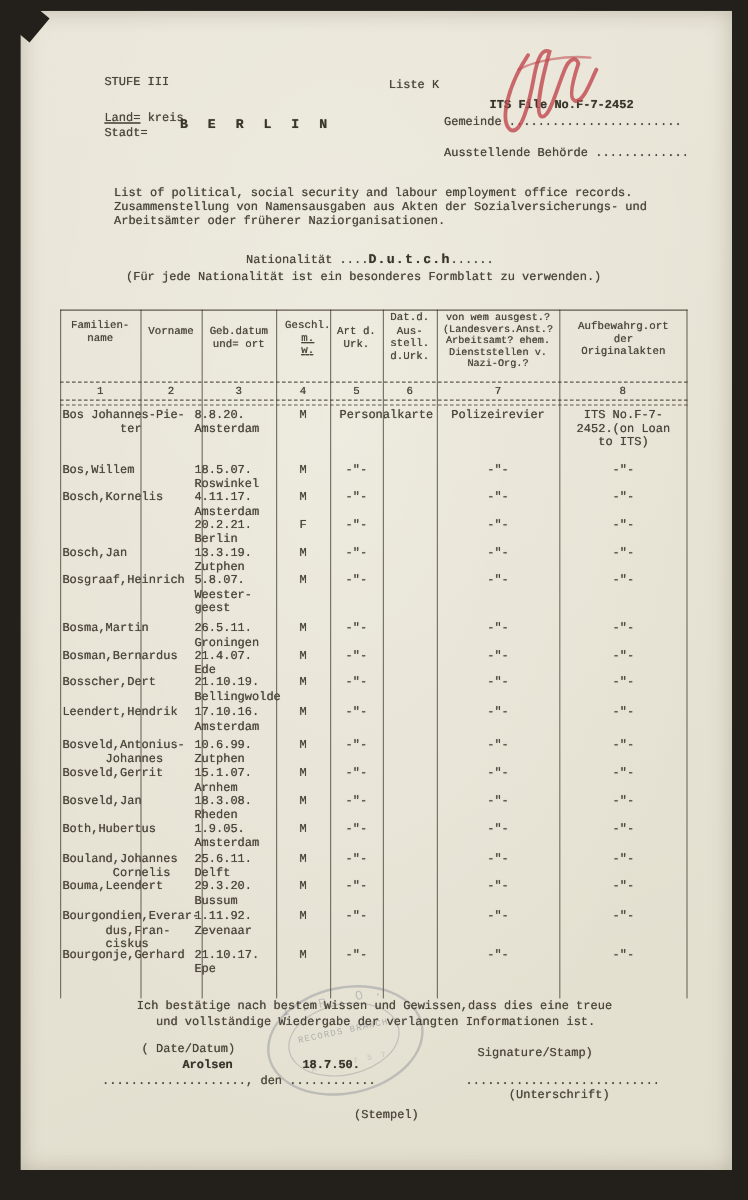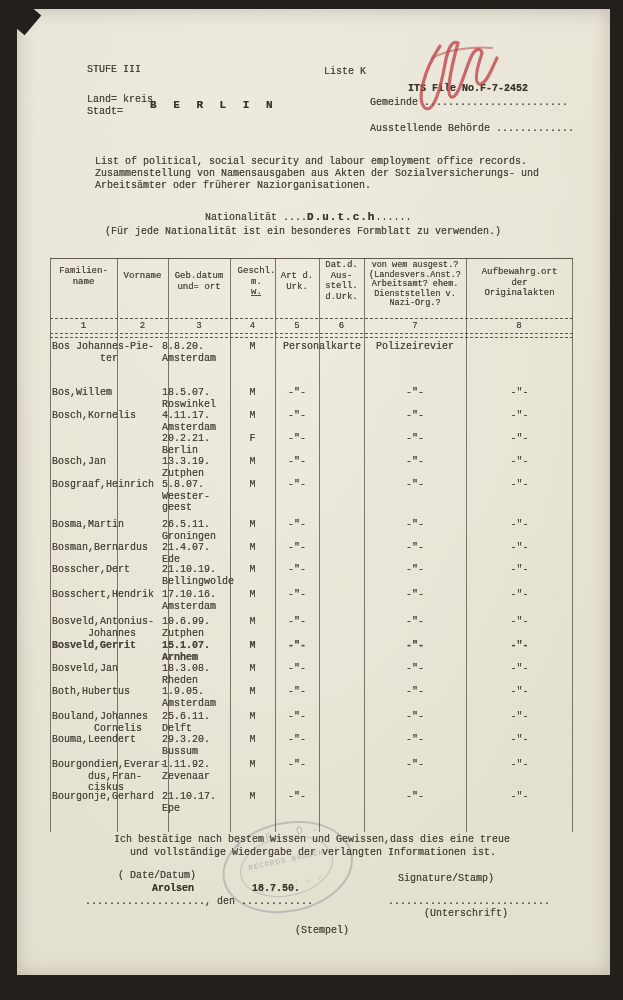--- a/index.html
+++ b/index.html
@@ -16,21 +16,21 @@
     box-shadow:inset 0 0 18px rgba(70,60,40,0.25);
   }
   #content{position:absolute;left:0;top:0;width:623px;height:1000px;}
   .t{
     position:absolute;white-space:pre;color:#4b4539;font-size:10px;line-height:11.5px;
     text-shadow:0 0 0.6px rgba(75,69,57,0.8);
   }
   .b{font-weight:bold;color:#3a352b;}
   .small{font-size:9px;line-height:10.5px;}
   .tiny{font-size:8.5px;line-height:9.5px;}
-  .underline{}
+  .underline{text-decoration:underline;}
   .dashed-u{text-decoration:underline;text-decoration-style:dashed;}
   #berlin{letter-spacing:5px;font-size:11px;}
   
   #table{position:absolute;left:50px;top:258px;width:523px;height:574px;}
   .vline{position:absolute;top:0;width:1px;height:574px;background:rgba(62,54,42,0.65);}
   .hline{position:absolute;left:0;width:523px;height:0;border-top:1px solid rgba(62,54,42,0.8);}
   .hdash{border-top-style:dashed;}
   .hcell{position:absolute;white-space:pre;color:#4b4539;text-align:center;
          text-shadow:0 0 0.6px rgba(75,69,57,0.8);}
   #rows{position:absolute;left:0;top:82px;width:523px;}
@@ -158,20 +158,23 @@
 
     <div id="rows">
         <div class="row" style="height: 46px;">
           <div class="cell c-name">Bos Johannes-Pie-
         ter</div>
           <div class="cell c-date">8.8.20.
 Amsterdam</div>
           <div class="cell c-sex">M</div>
           <div class="cell c-urk span2">Personalkarte</div>
           <div class="cell c-von">Polizeirevier</div>
+          <div class="cell c-ort">ITS No.F-7-
+2452.(on Loan
+to ITS)</div>
         </div>
         <div class="row" style="height: 23px;">
           <div class="cell c-name">Bos,Willem</div>
           <div class="cell c-date">18.5.07.
 Roswinkel</div>
           <div class="cell c-sex">M</div>
           <div class="cell c-urk">-"-</div>
           <div class="cell c-von">-"-</div>
           <div class="cell c-ort">-"-</div>
         </div>
@@ -232,39 +235,39 @@
         <div class="row" style="height: 25px; padding-left: 20px;">
           <div class="cell c-name">Bosscher,Dert</div>
           <div class="cell c-date">21.10.19.
 Bellingwolde</div>
           <div class="cell c-sex">M</div>
           <div class="cell c-urk">-"-</div>
           <div class="cell c-von">-"-</div>
           <div class="cell c-ort">-"-</div>
         </div>
         <div class="row" style="height: 27px;">
-          <div class="cell c-name">Bosschert,Hendrik</div>
+          <div class="cell c-name">Leendert,Hendrik</div>
           <div class="cell c-date">17.10.16.
 Amsterdam</div>
           <div class="cell c-sex">M</div>
           <div class="cell c-urk">-"-</div>
           <div class="cell c-von">-"-</div>
           <div class="cell c-ort">-"-</div>
         </div>
         <div class="row" style="height: 24px;">
           <div class="cell c-name">Bosveld,Antonius-
       Johannes</div>
           <div class="cell c-date">10.6.99.
 Zutphen</div>
           <div class="cell c-sex">M</div>
           <div class="cell c-urk">-"-</div>
           <div class="cell c-von">-"-</div>
           <div class="cell c-ort">-"-</div>
         </div>
-        <div class="row" style="height: 23px; font-weight: bold;">
+        <div class="row" style="height: 23px;">
           <div class="cell c-name">Bosveld,Gerrit</div>
           <div class="cell c-date">15.1.07.
 Arnhem</div>
           <div class="cell c-sex">M</div>
           <div class="cell c-urk">-"-</div>
           <div class="cell c-von">-"-</div>
           <div class="cell c-ort">-"-</div>
         </div>
         <div class="row" style="height: 23px;">
           <div class="cell c-name">Bosveld,Jan</div>

